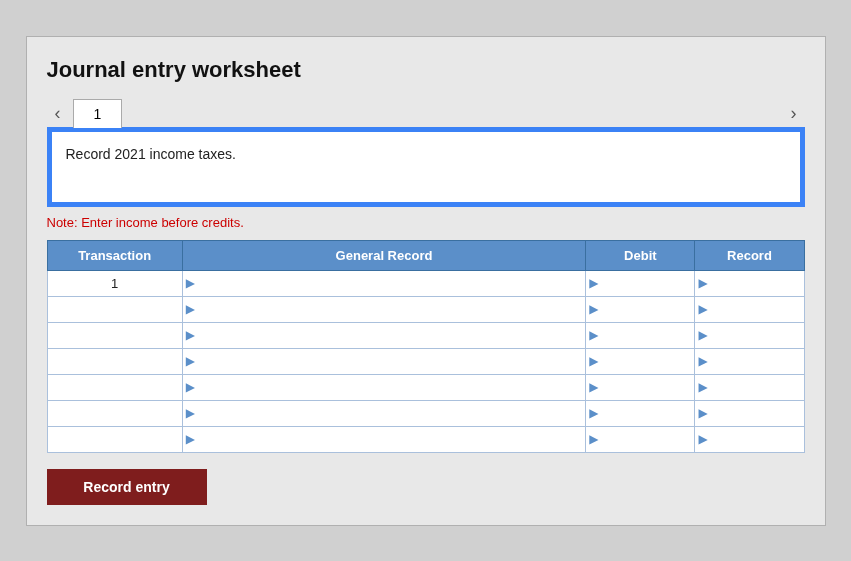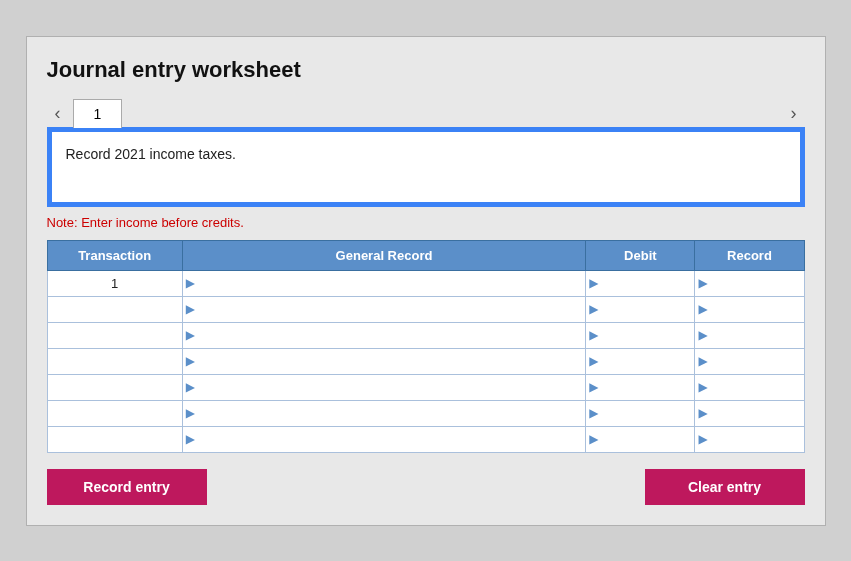--- a/index.html
+++ b/index.html
@@ -116,21 +116,21 @@
     .col-debit { width: 100px; margin-left: 20px; }
     .col-credit { width: 100px; }
     .buttons-row {
       display: flex;
       gap: 0;
       justify-content: space-between;
       align-items: center;
       margin-top: 4px;
     }
     .btn {
-      background: #be185d;
+      background: #7f1d1d;
       color: white;
       border: none;
       padding: 10px 24px;
       font-size: 14px;
       font-weight: bold;
       cursor: pointer;
       min-width: 160px;
       text-align: center;
     }
   </style>
@@ -307,15 +307,14 @@
               <span class="cell-arrow">▶</span>
               <input class="cell-input" type="text" style="">
             </div>
           </td>
         </tr>
       </tbody>
   </table>
 
   <div class="buttons-row">
     <button class="btn">Record entry</button>
-    <button class="btn">Clear entry</button>
   </div>
 </div>
 
 </body></html>

